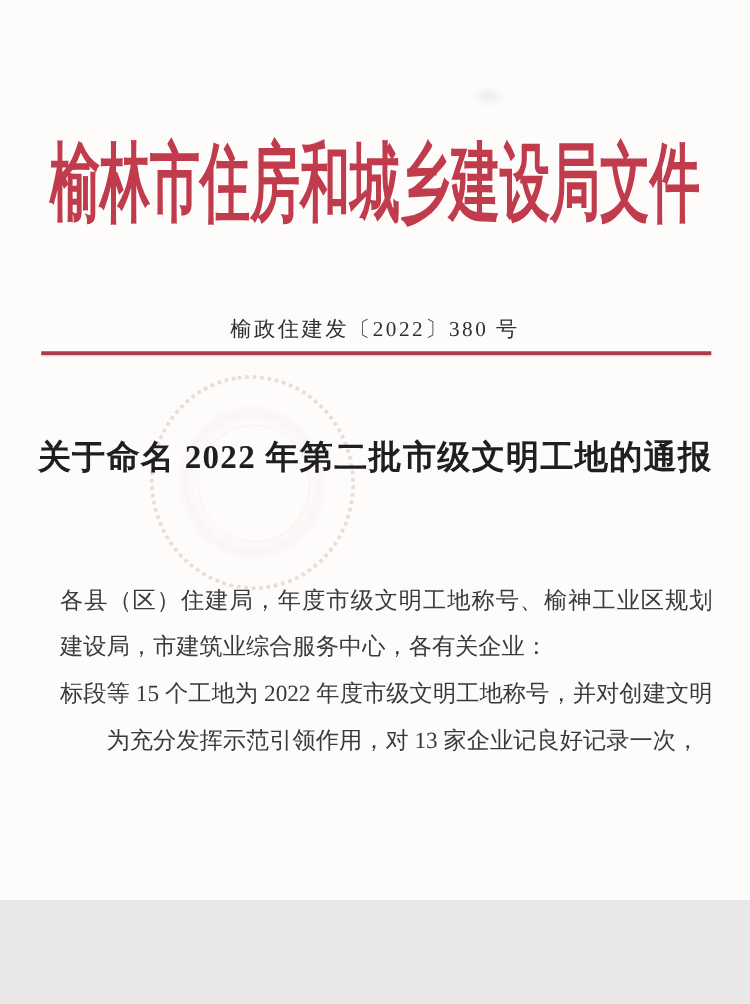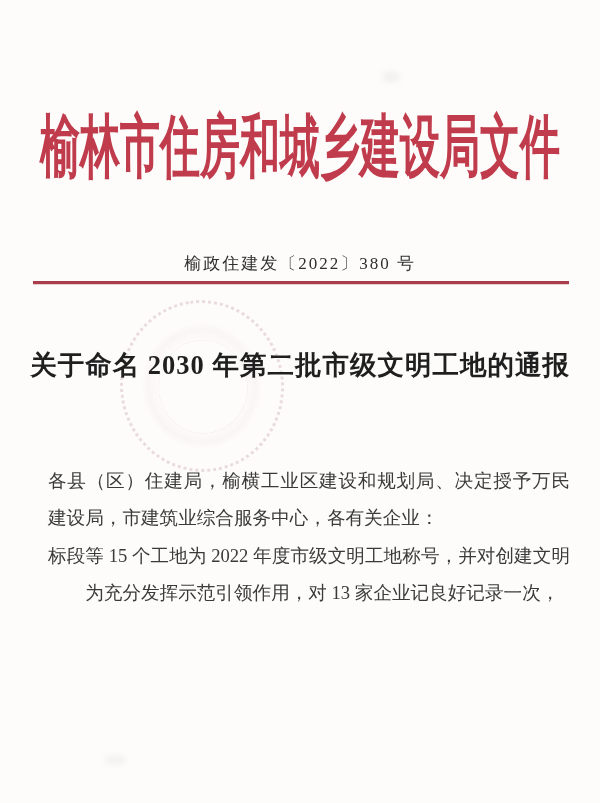--- a/index.html
+++ b/index.html
@@ -4,21 +4,21 @@
 <style>
   html, body {
     margin: 0;
     padding: 0;
     background: #e8e8e8;
     font-family: "Liberation Serif", "DejaVu Serif", serif;
   }
   .page {
     position: relative;
     width: 600px;
-    height: 803px;
+    height: 720px;
     margin: 0 auto;
     background: #fdfcfb;
     overflow: hidden;
   }
   
   .header-title {
     position: absolute;
     top: 86px;
     left: 0;
     width: 100%;
@@ -134,25 +134,25 @@
 
   <div class="doc-number">榆政住建发〔2022〕380 号</div>
 
   <div class="red-rule"></div>
 
   <div class="seal">
     <div class="seal-inner"></div>
   </div>
 
   <div class="doc-title">
-    <div class="t-line">关于命名 2030 年第二批市级文明工地的通报</div>
+    <div class="t-line">关于命名 2022 年第二批市级文明工地的通报</div>
   </div>
 
   <div class="body-text">
-    <div class="body-line">各县（区）住建局，榆横工业区建设和规划局、决定授予万民</div>
+    <div class="body-line">各县（区）住建局，年度市级文明工地称号、榆神工业区规划</div>
     <div class="body-line short">建设局，市建筑业综合服务中心，各有关企业：</div>
     <div class="body-line">标段等 15 个工地为 2022 年度市级文明工地称号，并对创建文明</div>
     <div class="body-line short">　　为充分发挥示范引领作用，对 13 家企业记良好记录一次，</div>
   </div>
 
   <div class="smudge smudge-bottom"></div>
 
 </div>
 
 </body></html>

